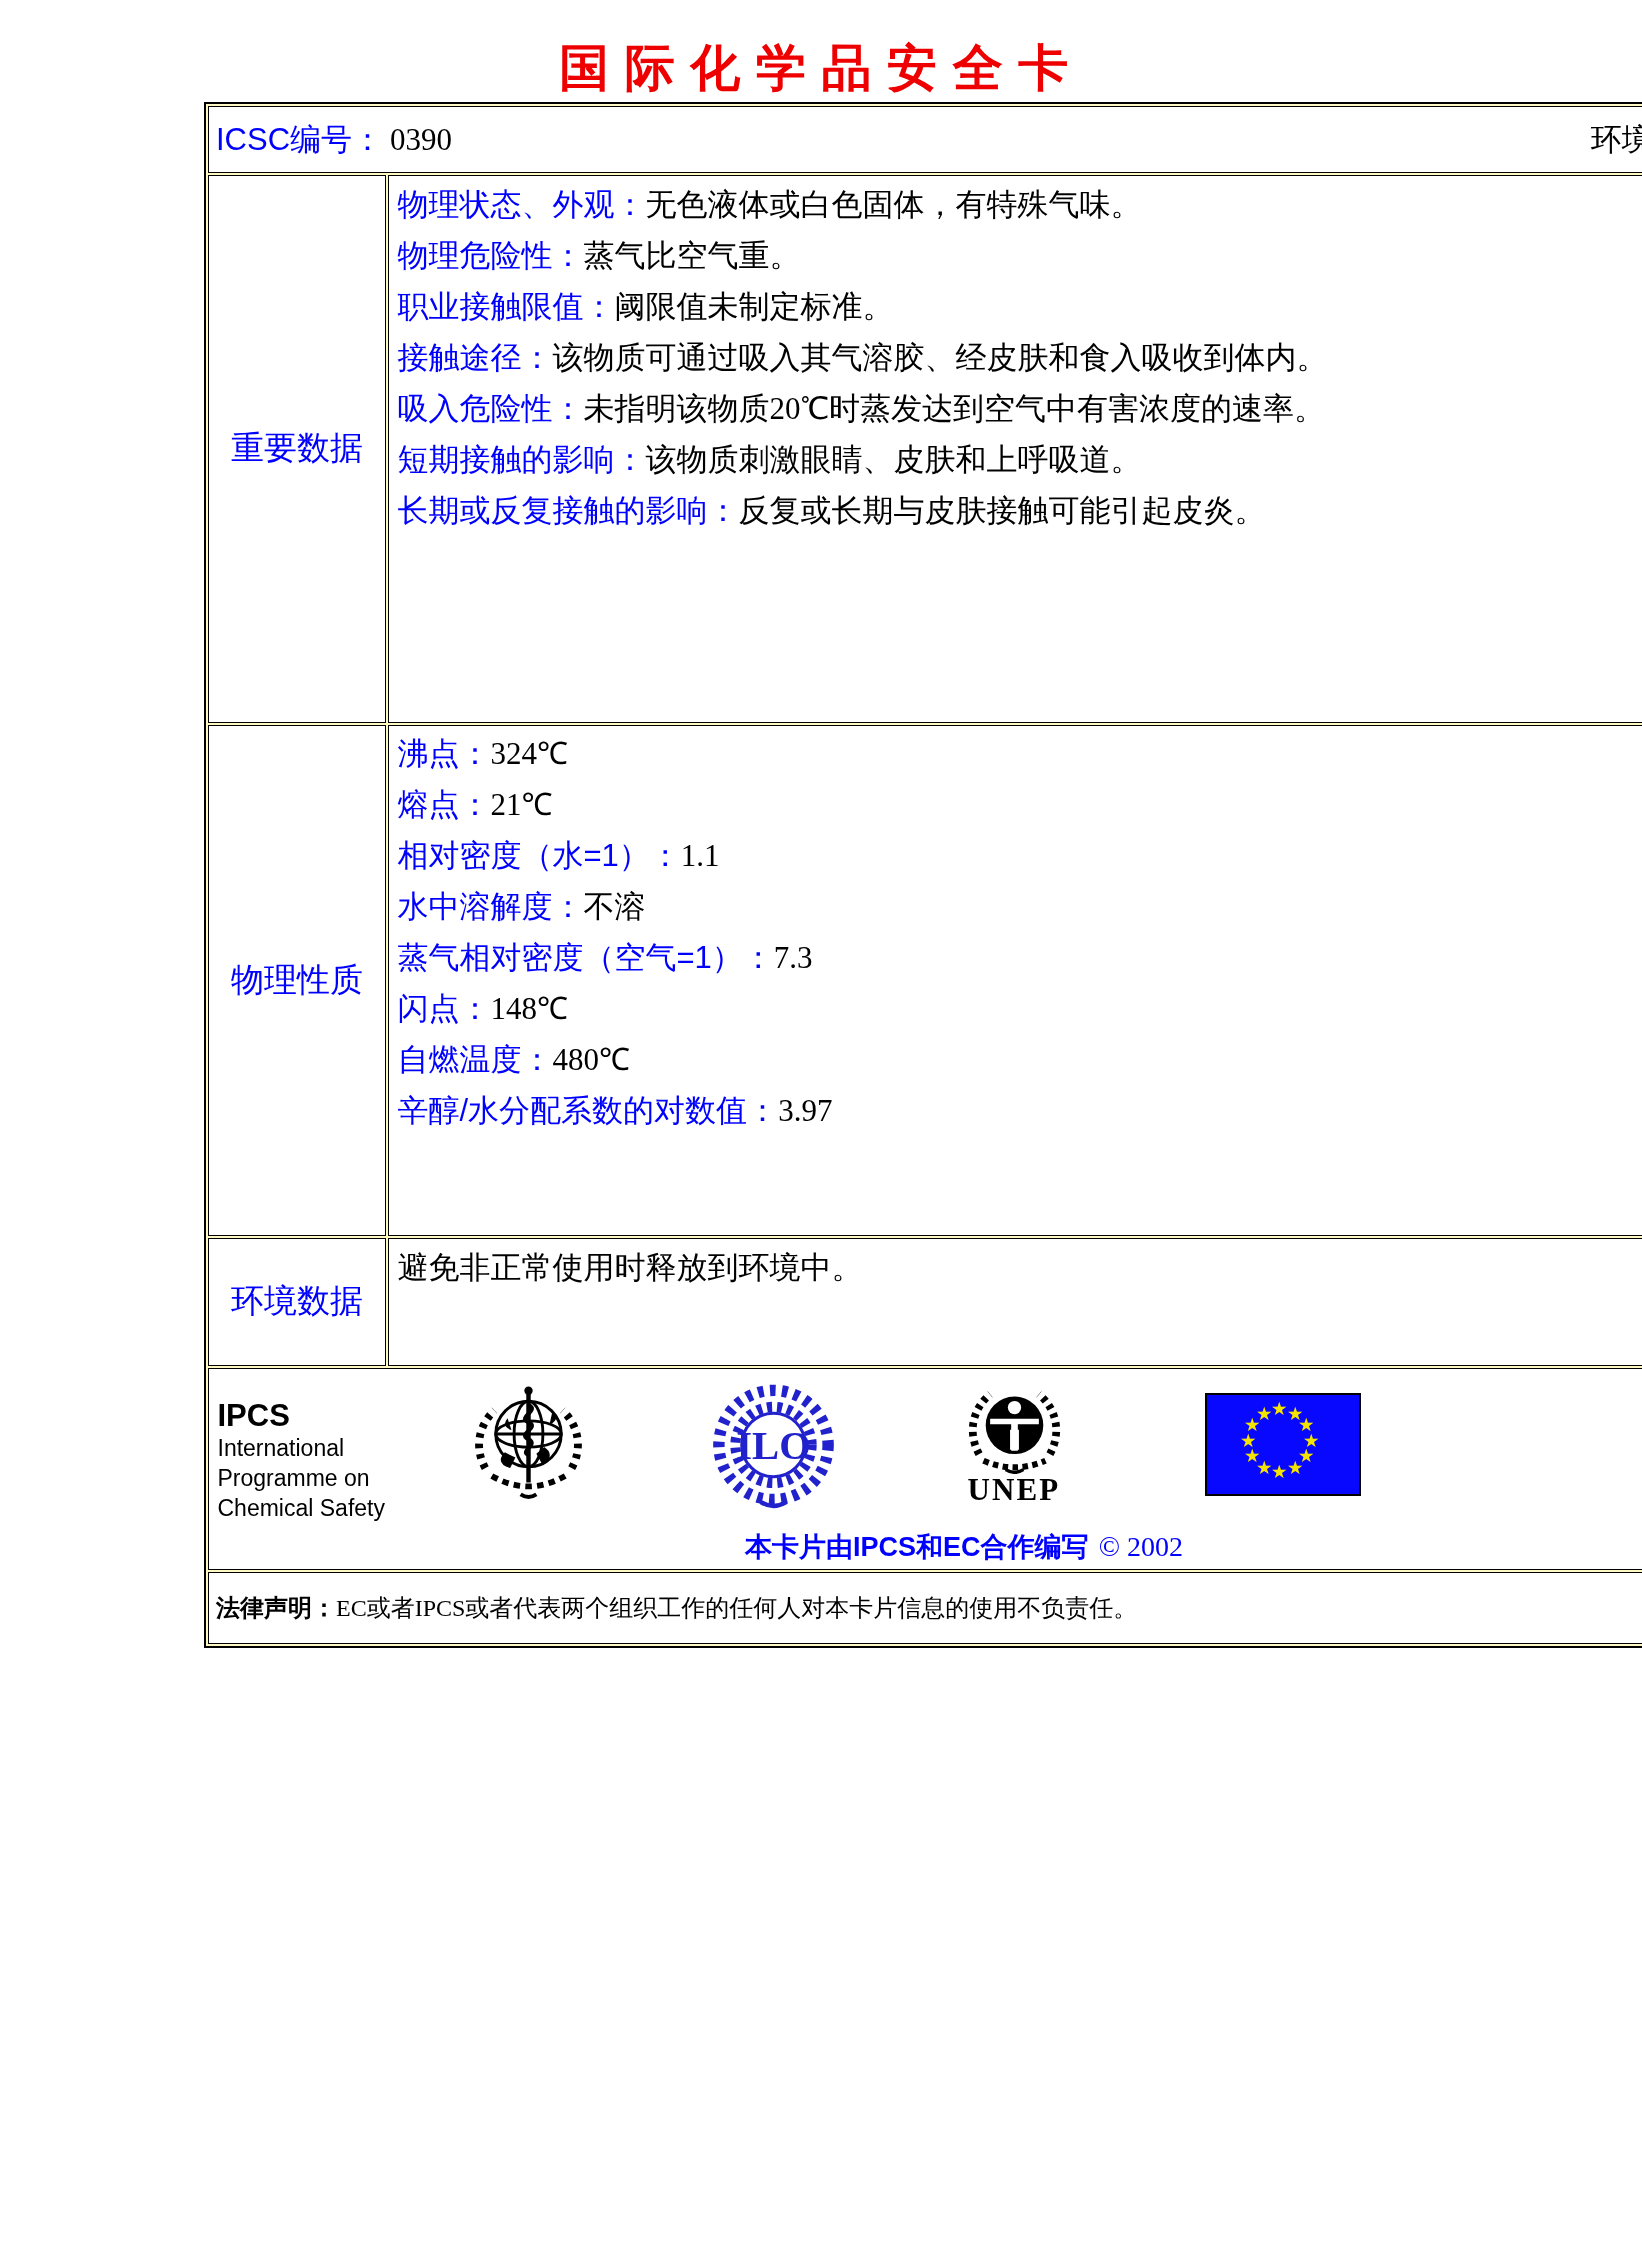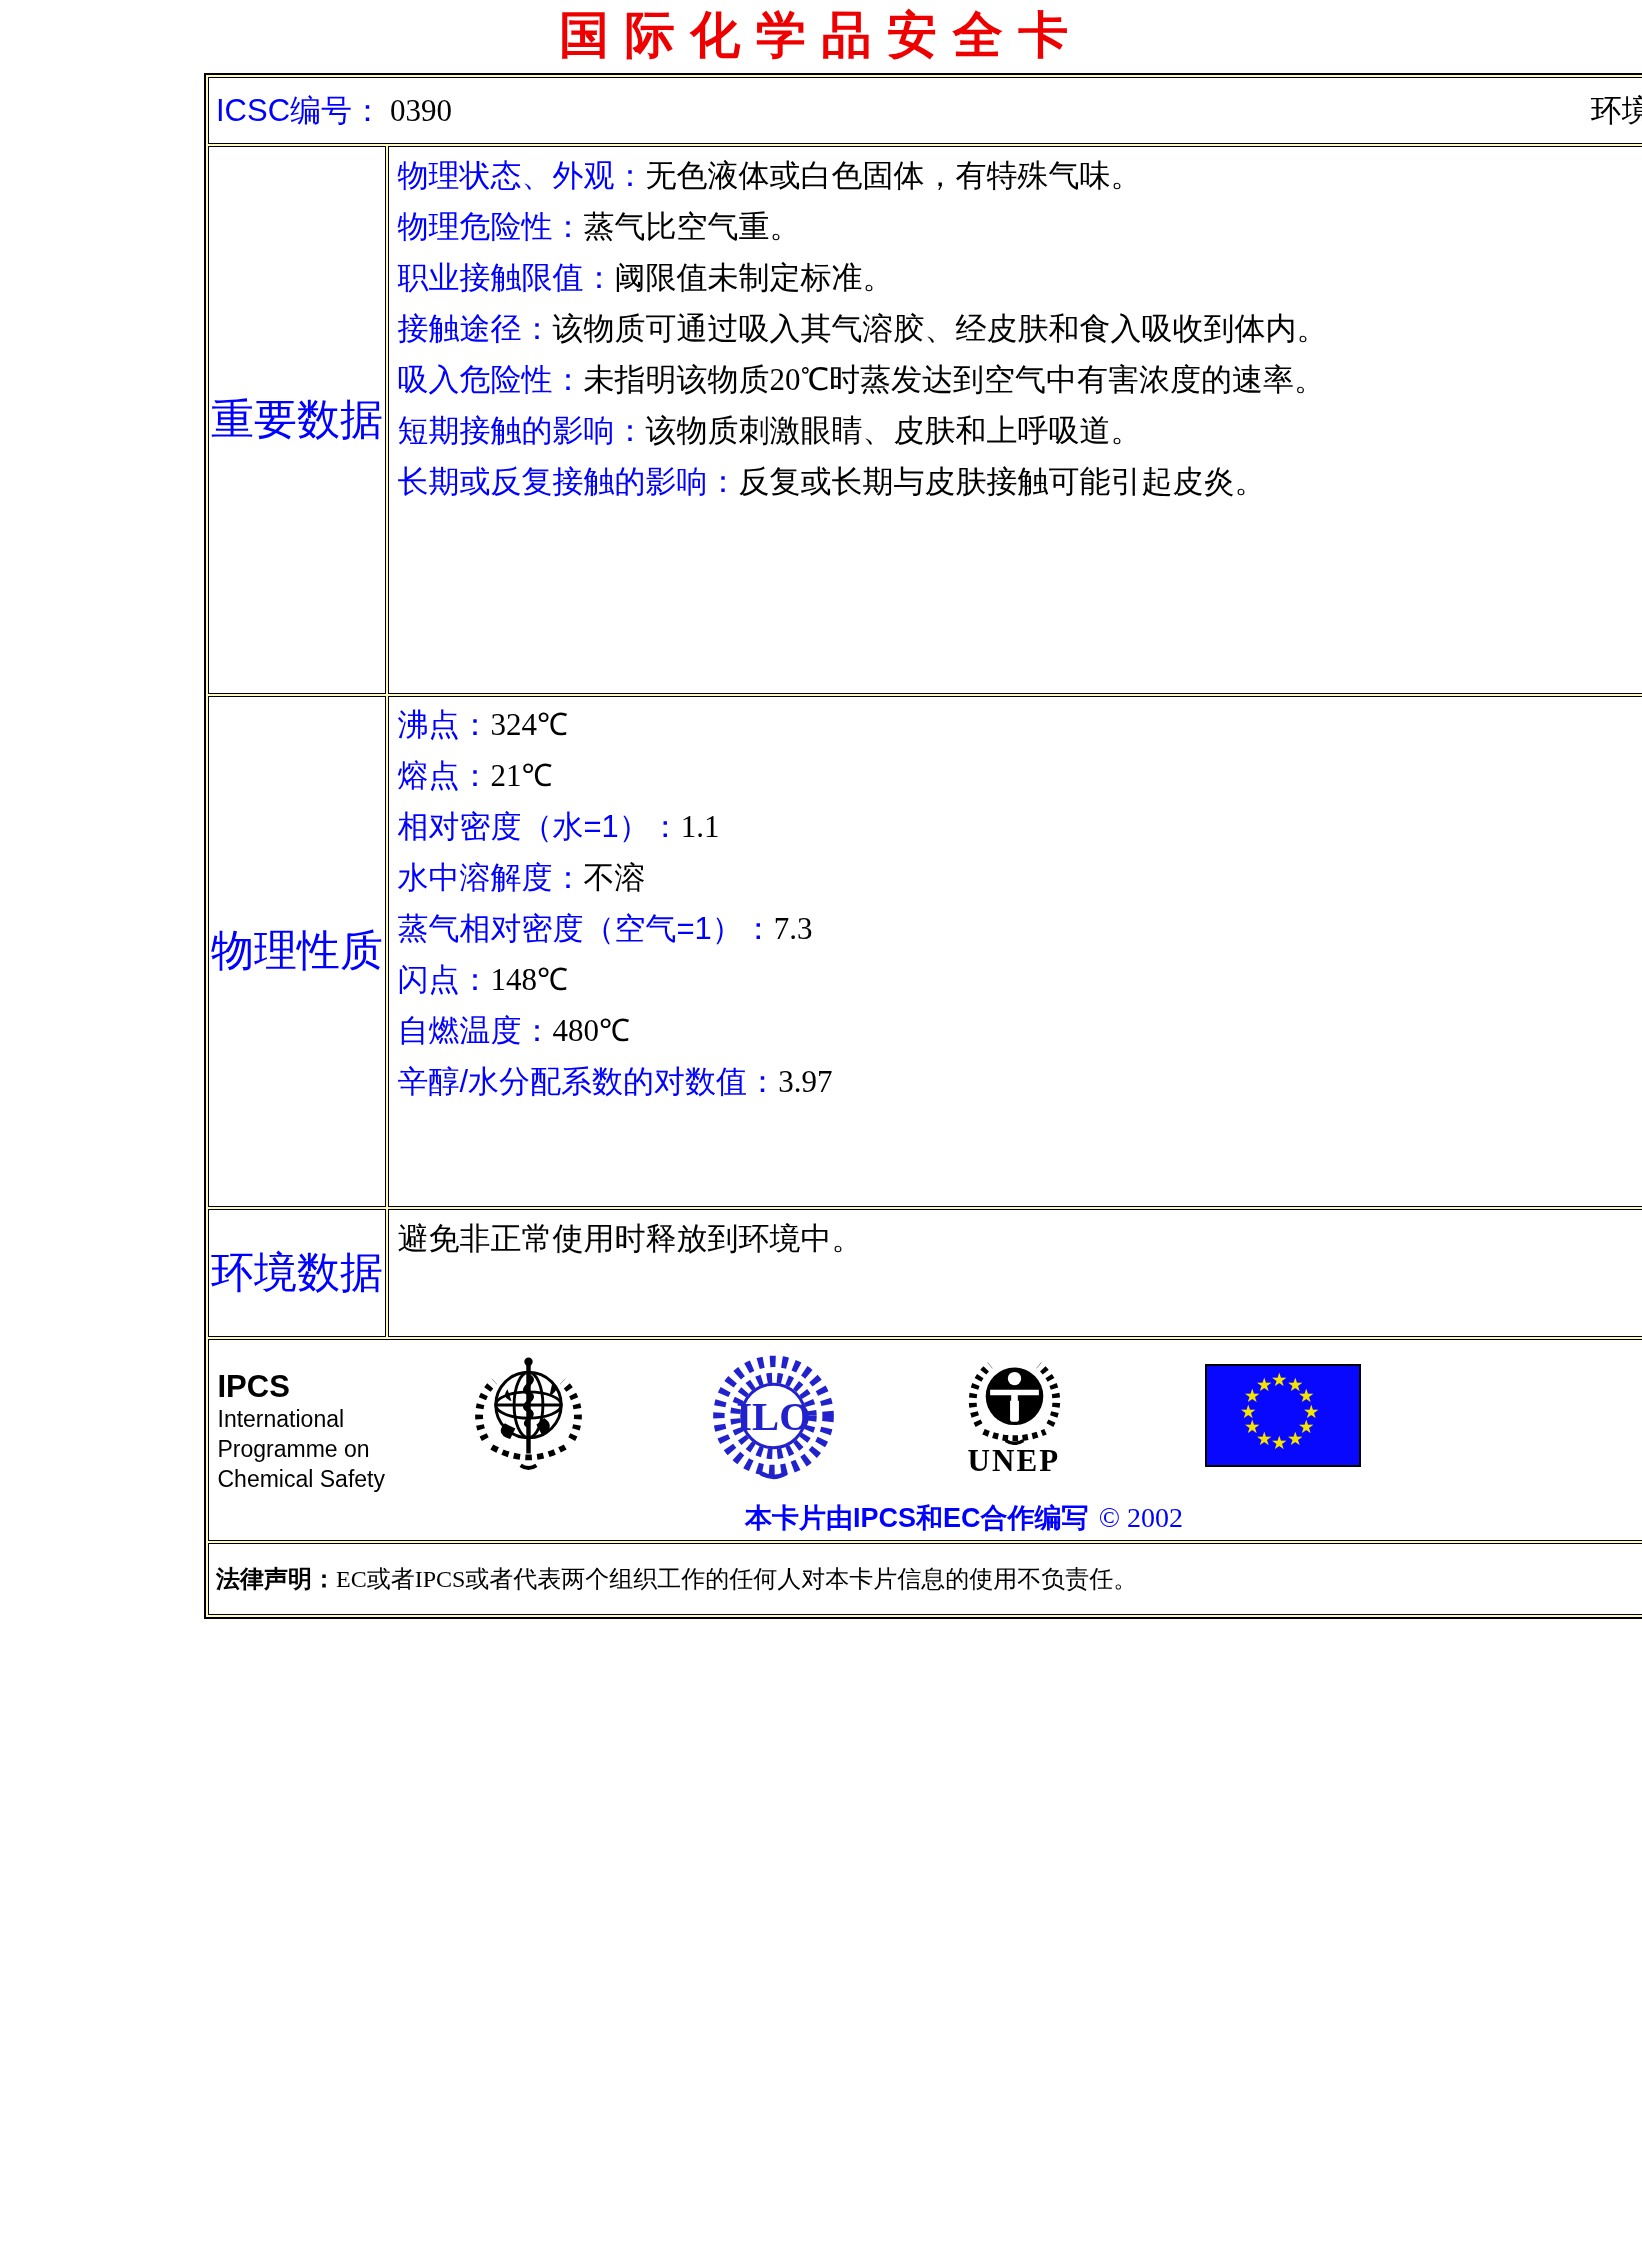--- a/index.html
+++ b/index.html
@@ -1,33 +1,33 @@
 <!DOCTYPE html>
 <html style="--accent-blue: #0000FF; --title-red: #EE0000; --ilo-blue: #2222CC; --eu-flag-blue: #0808FF; --eu-star-yellow: #F5E400; --text-black: #000000;font-size:11.3px"><head>
 <meta charset="utf-8">
 <style>
   html,body{margin:0;padding:0;background:#ffffff;}
   body{width:1643px;height:2261px;position:relative;font-family:"Liberation Serif",serif;color:#000;}
-  .page-title{padding-top:9px;width:100%;text-align:center;
-    font-family:Liberation Mono, monospace;font-weight:bold;
+  .page-title{padding-top:38px;width:100%;text-align:center;
+    font-family:Liberation Sans, sans-serif;font-weight:bold;
     font-size:50px;letter-spacing:15.6px;color:var(--title-red,#EE0000);line-height:1.2;}
   table.card{margin-left:204px;margin-top:4px;width:1520px;
     border:2.8px solid #000;border-collapse:separate;border-spacing:2.8px;table-layout:fixed;background:#fef9c3;}
   col.c-label{width:178px;}
   td{border:1.4px solid #000;background:#fff;vertical-align:top;padding:0;}
   
   td.hdr-cell{height:65px;vertical-align:middle;padding:0 4.2px 0 7px;}
   .hdr-flex{display:flex;justify-content:space-between;align-items:center;width:100%;}
   .hdr-left{white-space:nowrap;}
   .icsc-label{color:var(--accent-blue,#0000FF);font-family:"Liberation Sans",sans-serif;font-size:31px;}
   .icsc-number{color:#000;font-family:"Liberation Serif",serif;font-size:31px;margin-left:7px;}
   .chem-name{color:#000;font-family:"Liberation Serif",serif;font-size:31px;white-space:nowrap;}
   
   td.label-cell{vertical-align:middle;text-align:center;
-    color:var(--accent-blue,#0000FF);font-family:"Liberation Sans",sans-serif;font-size:43px;}
+    color:var(--accent-blue,#0000FF);font-family:"Liberation Sans",sans-serif;font-size:33px;}
   
   td.content-cell{padding:2.8px 8.5px;font-size:31px;line-height:51px;}
   .line{white-space:nowrap;}
   .line .lbl{color:var(--accent-blue,#0000FF);font-family:"Liberation Sans",sans-serif;}
   .line .txt{color:#000;font-family:"Liberation Serif",serif;}
   
   tr.r-important td{height:540px;}
   tr.r-physical td{height:504px;}
   tr.r-env td{height:120px;}
   tr.r-notes td{height:120px;}

